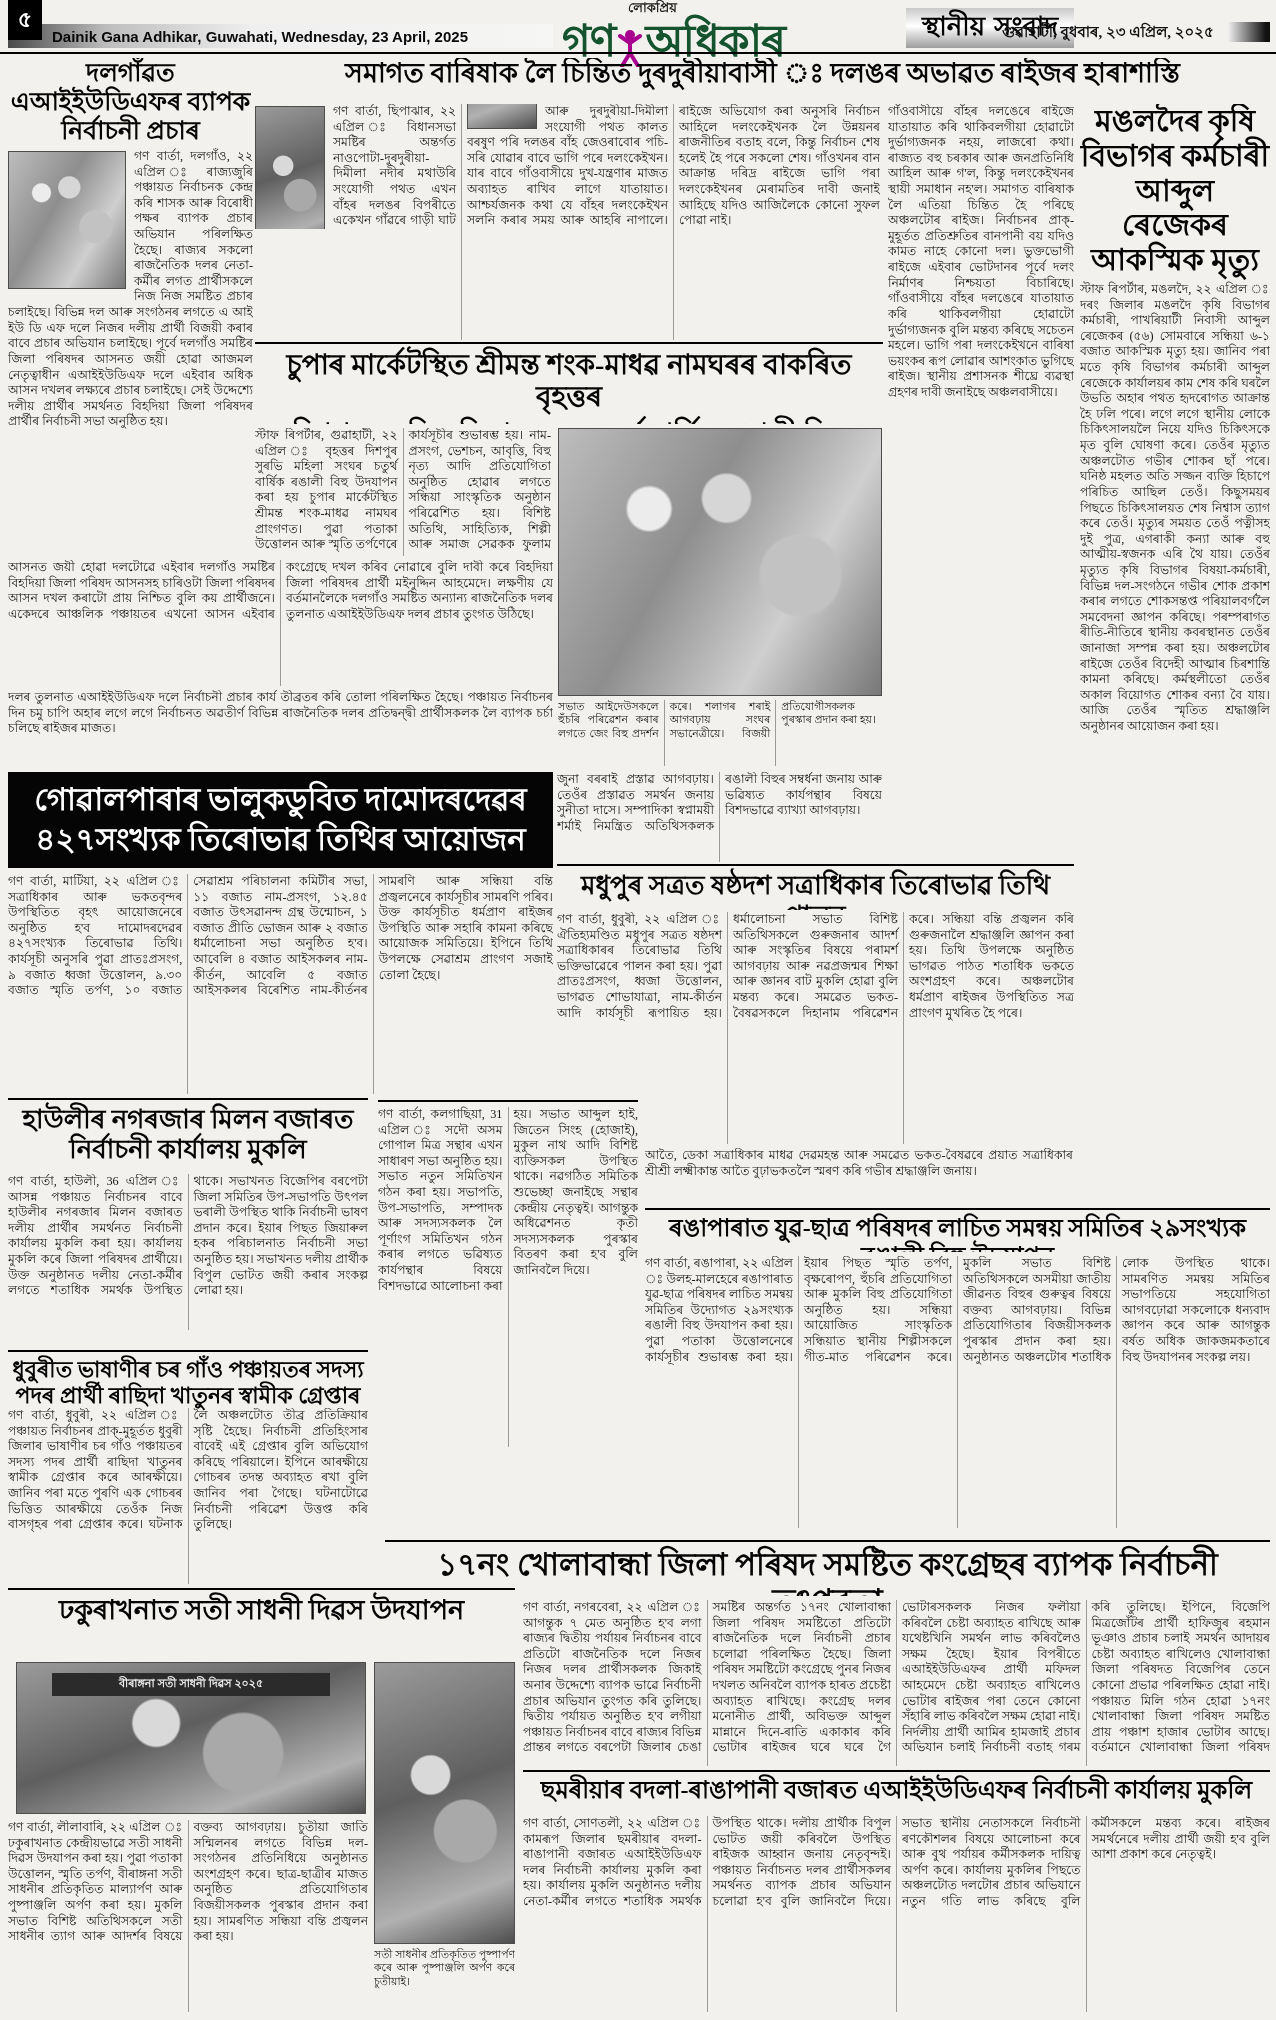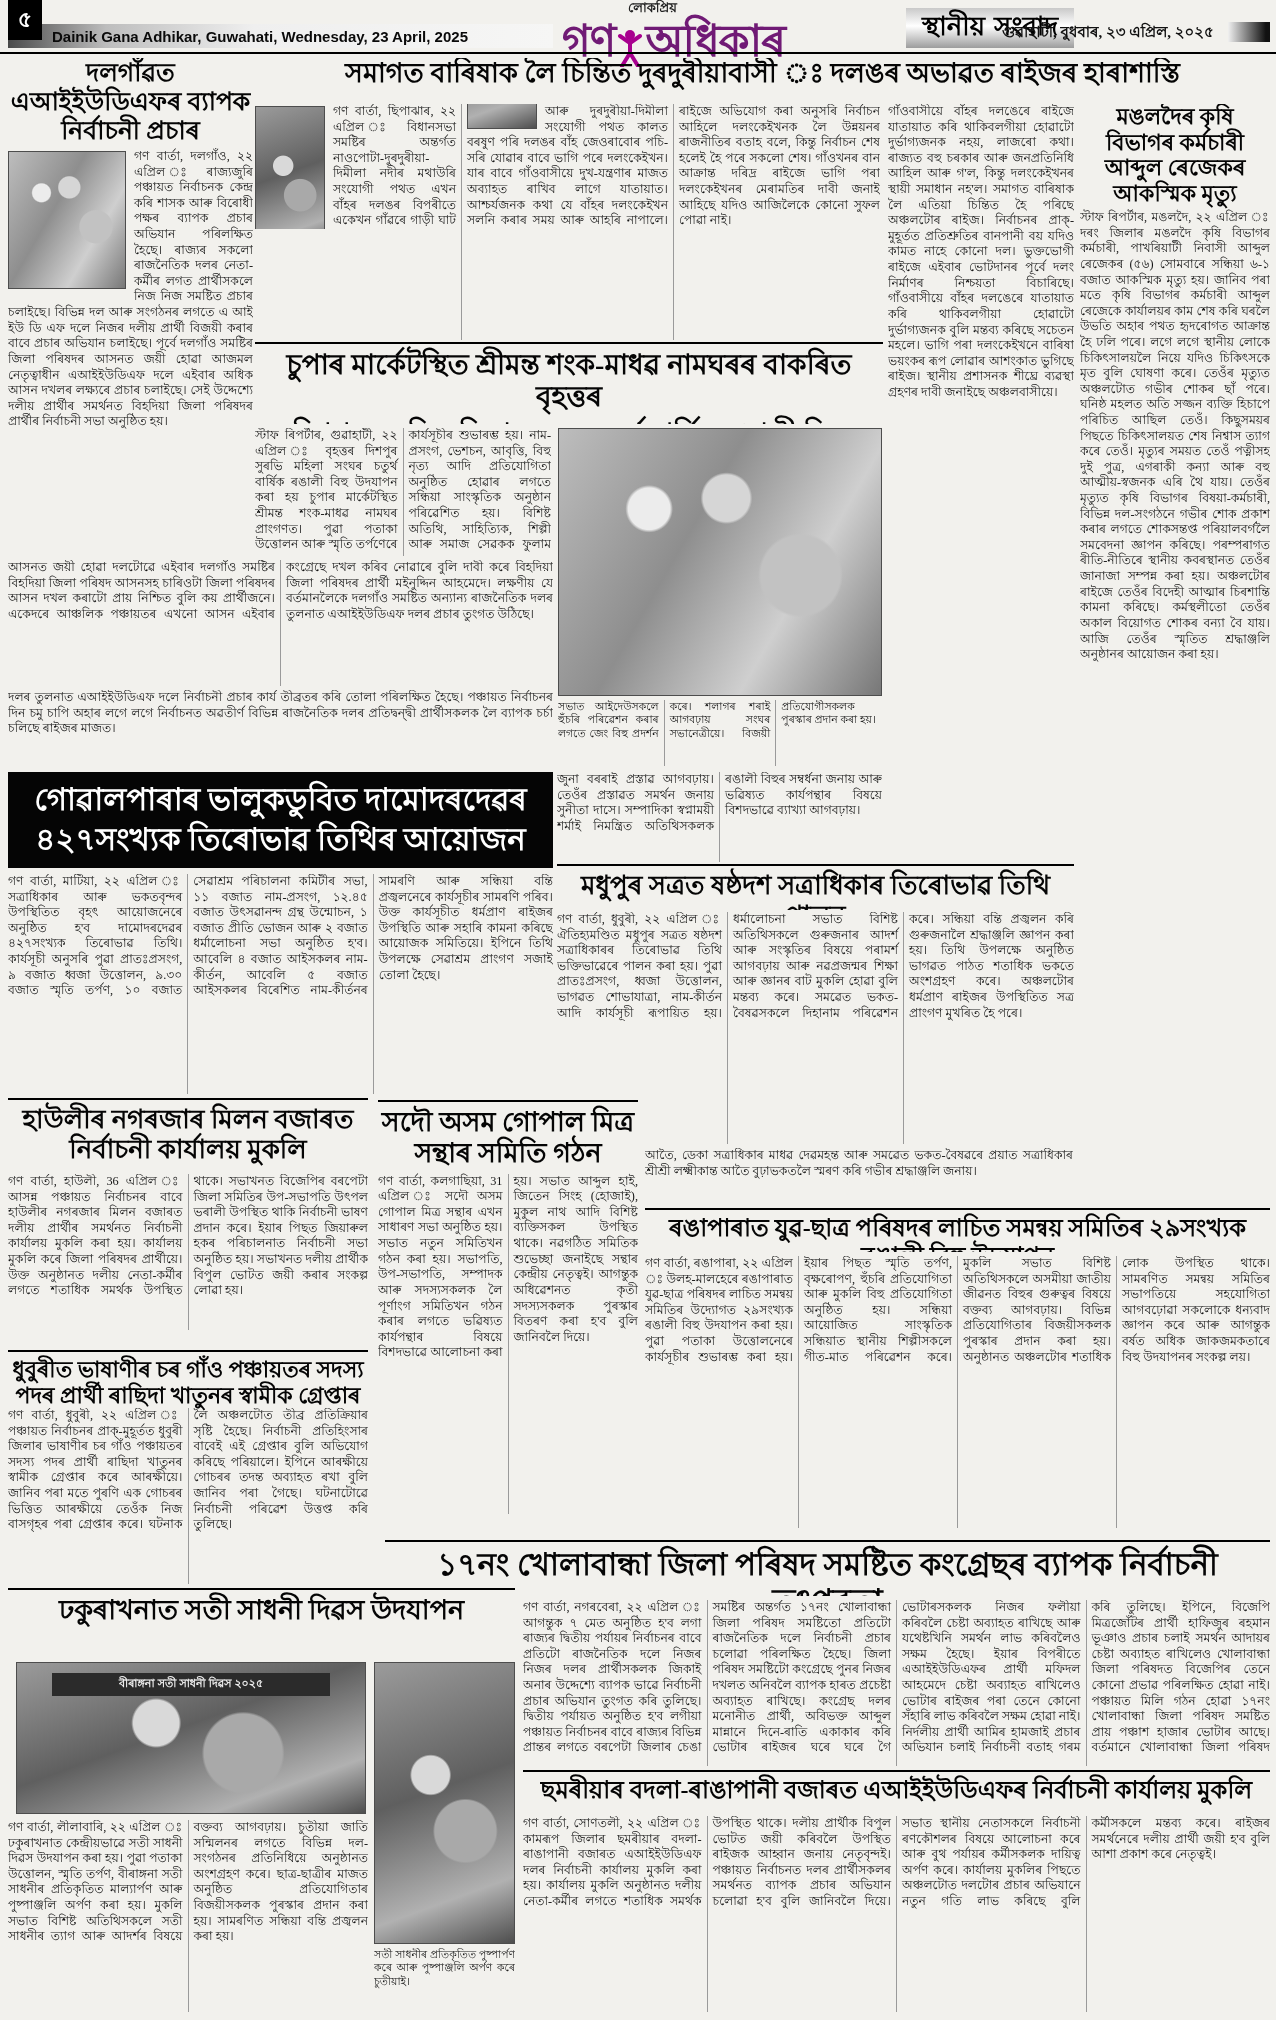--- a/index.html
+++ b/index.html
@@ -14,21 +14,21 @@
   #hdr .rule{position:absolute;left:0;top:52px;width:1276px;height:2px;background:#000;}
   .pgbox{position:absolute;left:8px;top:0;width:34px;height:40px;background:#000;color:#fff;
          font:700 22px "DejaVu Sans",sans-serif;display:flex;align-items:center;justify-content:center;}
   .edstrip{position:absolute;left:8px;top:24px;width:545px;height:24px;
            background:linear-gradient(90deg,#4a4a4a 0,#bdbdbd 18%,#efefef 45%,#f6f6f5 100%);
            font:700 15px "Liberation Sans",sans-serif;color:#0a0a0a;
            display:flex;align-items:center;padding-left:44px;box-sizing:border-box;white-space:nowrap;}
   .logo{position:absolute;left:562px;top:0;width:340px;height:54px;}
   .logo .tagline{position:absolute;left:66px;top:-2px;font:700 13px "Liberation Serif",serif;color:#222;}
   .logo .logotext{position:absolute;left:0;top:8px;font:900 44px "DejaVu Sans",sans-serif;
-                  letter-spacing:-1px;color:#701a75;white-space:nowrap;display:flex;align-items:center;gap:2px;}
+                  letter-spacing:-1px;color:#14532d;white-space:nowrap;display:flex;align-items:center;gap:2px;}
   .logo svg{display:inline-block;vertical-align:middle;}
   .secstrip{position:absolute;left:906px;top:8px;width:168px;height:40px;
             background:linear-gradient(180deg,#c9c9c9 0,#ffffff 45%,#9d9d9d 100%);
             font:900 26px "DejaVu Sans",sans-serif;color:#000;
             display:flex;align-items:center;justify-content:center;white-space:nowrap;}
   .asdate{position:absolute;left:1002px;top:20px;width:226px;height:24px;
           font:700 15px "Liberation Serif",serif;display:flex;align-items:center;white-space:nowrap;}
   .asbar{position:absolute;left:1228px;top:22px;width:42px;height:20px;
          background:linear-gradient(90deg,#f0f0f0 0,#111 90%);}
   
@@ -101,21 +101,21 @@
     <span class="photo dark ph-float-l" style="width:70px;height:148px;display:block;"></span>
     <b class="dl">গণ বাৰ্তা, ছিপাঝাৰ, ২২ এপ্ৰিল ঃ</b>
     <span>বিধানসভা সমষ্টিৰ অন্তৰ্গত নাওপোটা-দুৰদুৰীয়া-দিমীলা নদীৰ মথাউৰি সংযোগী পথত এখন বাঁহৰ দলঙৰ বিপৰীতে একেখন গাঁৱৰে গাড়ী ঘাট আৰু দুৰদুৰীয়া-দিমীলা সংযোগী পথত কালত বৰষুণ পৰি দলঙৰ বাঁহ জেওৰাবোৰ পচি-সৰি যোৱাৰ বাবে ভাগি পৰে দলংকেইখন। যাৰ বাবে গাঁওবাসীয়ে দুখ-যন্ত্ৰণাৰ মাজত অব্যাহত ৰাখিব লাগে যাতায়াত। আশ্চৰ্যজনক কথা যে বাঁহৰ দলংকেইখন সলনি কৰাৰ সময় আৰু আহৰি নাপালে। ৰাইজে অভিযোগ কৰা অনুসৰি নিৰ্বাচন আহিলে দলংকেইখনক লৈ উন্নয়নৰ ৰাজনীতিৰ বতাহ বলে, কিন্তু নিৰ্বাচন শেষ হলেই হৈ পৰে সকলো শেষ। গাঁওখনৰ বান আক্ৰান্ত দৰিদ্ৰ ৰাইজে ভাগি পৰা দলংকেইখনৰ মেৰামতিৰ দাবী জনাই আহিছে যদিও আজিলৈকে কোনো সুফল পোৱা নাই।</span>
   </div>
 </section>
 <section class="art" style="left:888px;top:104px;width:186px;height:756px;">
   <div class="bd">গাঁওবাসীয়ে বাঁহৰ দলঙেৰে ৰাইজে যাতায়াত কৰি থাকিবলগীয়া হোৱাটো দুৰ্ভাগ্যজনক নহয়, লাজৰো কথা। ৰাজ্যত বহু চৰকাৰ আৰু জনপ্ৰতিনিধি আহিল আৰু গ'ল, কিন্তু দলংকেইখনৰ স্থায়ী সমাধান নহ'ল। সমাগত বাৰিষাক লৈ এতিয়া চিন্তিত হৈ পৰিছে অঞ্চলটোৰ ৰাইজ। নিৰ্বাচনৰ প্ৰাক্-মুহূৰ্তত প্ৰতিশ্ৰুতিৰ বানপানী বয় যদিও কামত নাহে কোনো দল। ভুক্তভোগী ৰাইজে এইবাৰ ভোটদানৰ পূৰ্বে দলং নিৰ্মাণৰ নিশ্চয়তা বিচাৰিছে। গাঁওবাসীয়ে বাঁহৰ দলঙেৰে যাতায়াত কৰি থাকিবলগীয়া হোৱাটো দুৰ্ভাগ্যজনক বুলি মন্তব্য কৰিছে সচেতন মহলে। ভাগি পৰা দলংকেইখনে বাৰিষা ভয়ংকৰ ৰূপ লোৱাৰ আশংকাত ভুগিছে ৰাইজ। স্থানীয় প্ৰশাসনক শীঘ্ৰে ব্যৱস্থা গ্ৰহণৰ দাবী জনাইছে অঞ্চলবাসীয়ে।</div>
 </section>
 
 <section class="art" style="left:1080px;top:104px;width:190px;height:1100px;">
-  <h2 class="hl" style="font-size:22px;">মঙলদৈৰ কৃষি বিভাগৰ কৰ্মচাৰী আব্দুল ৰেজেকৰ আকস্মিক মৃত্যু</h2>
+  <h2 class="hl" style="font-size:30px;">মঙলদৈৰ কৃষি বিভাগৰ কৰ্মচাৰী আব্দুল ৰেজেকৰ আকস্মিক মৃত্যু</h2>
   <div class="bd" style="height:auto;">
     <b class="dl">স্টাফ ৰিপৰ্টাৰ, মঙলদৈ, ২২ এপ্ৰিল ঃ</b>
     <span>দৰং জিলাৰ মঙলদৈ কৃষি বিভাগৰ কৰ্মচাৰী, পাখৰিয়াটী নিবাসী আব্দুল ৰেজেকৰ (৫৬) সোমবাৰে সন্ধিয়া ৬-১ বজাত আকস্মিক মৃত্যু হয়। জানিব পৰা মতে কৃষি বিভাগৰ কৰ্মচাৰী আব্দুল ৰেজেকে কাৰ্যালয়ৰ কাম শেষ কৰি ঘৰলৈ উভতি অহাৰ পথত হৃদৰোগত আক্ৰান্ত হৈ ঢলি পৰে। লগে লগে স্থানীয় লোকে চিকিৎসালয়লৈ নিয়ে যদিও চিকিৎসকে মৃত বুলি ঘোষণা কৰে। তেওঁৰ মৃত্যুত অঞ্চলটোত গভীৰ শোকৰ ছাঁ পৰে। ঘনিষ্ঠ মহলত অতি সজ্জন ব্যক্তি হিচাপে পৰিচিত আছিল তেওঁ। কিছুসময়ৰ পিছতে চিকিৎসালয়ত শেষ নিশ্বাস ত্যাগ কৰে তেওঁ। মৃত্যুৰ সময়ত তেওঁ পত্নীসহ দুই পুত্ৰ, এগৰাকী কন্যা আৰু বহু আত্মীয়-স্বজনক এৰি থৈ যায়। তেওঁৰ মৃত্যুত কৃষি বিভাগৰ বিষয়া-কৰ্মচাৰী, বিভিন্ন দল-সংগঠনে গভীৰ শোক প্ৰকাশ কৰাৰ লগতে শোকসন্তপ্ত পৰিয়ালবৰ্গলৈ সমবেদনা জ্ঞাপন কৰিছে। পৰম্পৰাগত ৰীতি-নীতিৰে স্থানীয় কবৰস্থানত তেওঁৰ জানাজা সম্পন্ন কৰা হয়। অঞ্চলটোৰ ৰাইজে তেওঁৰ বিদেহী আত্মাৰ চিৰশান্তি কামনা কৰিছে। কৰ্মস্থলীতো তেওঁৰ অকাল বিয়োগত শোকৰ বন্যা বৈ যায়। আজি তেওঁৰ স্মৃতিত শ্ৰদ্ধাঞ্জলি অনুষ্ঠানৰ আয়োজন কৰা হয়।</span>
   </div>
 </section>
 
 <section class="art ruled" style="left:255px;top:342px;width:628px;height:82px;">
   <h2 class="hl" style="font-size:28px;">চুপাৰ মাৰ্কেটস্থিত শ্ৰীমন্ত শংক-মাধৱ নামঘৰৰ বাকৰিত বৃহত্তৰ</h2>
   <h2 class="hl" style="font-size:28px;">দিশপুৰ সুৰভি মহিলা সংঘৰ চতুৰ্থ বাৰ্ষিক ৰঙালী বিহু উদযাপন</h2>
 </section>
@@ -161,21 +161,20 @@
   <h2 class="hl" style="font-size:26px;">হাউলীৰ নগৰজাৰ মিলন বজাৰত নিৰ্বাচনী কাৰ্যালয় মুকলি</h2>
 </section>
 <section class="art" style="left:8px;top:1174px;width:360px;height:156px;">
   <div class="bd cols2">
     <b class="dl">গণ বাৰ্তা, হাউলী, 36 এপ্ৰিল ঃ</b>
     <span>আসন্ন পঞ্চায়ত নিৰ্বাচনৰ বাবে হাউলীৰ নগৰজাৰ মিলন বজাৰত দলীয় প্ৰাৰ্থীৰ সমৰ্থনত নিৰ্বাচনী কাৰ্যালয় মুকলি কৰা হয়। কাৰ্যালয় মুকলি কৰে জিলা পৰিষদৰ প্ৰাৰ্থীয়ে। উক্ত অনুষ্ঠানত দলীয় নেতা-কৰ্মীৰ লগতে শতাধিক সমৰ্থক উপস্থিত থাকে। সভাখনত বিজেপিৰ বৰপেটা জিলা সমিতিৰ উপ-সভাপতি উৎপল ভৰালী উপস্থিত থাকি নিৰ্বাচনী ভাষণ প্ৰদান কৰে। ইয়াৰ পিছত জিয়াৰুল হকৰ পৰিচালনাত নিৰ্বাচনী সভা অনুষ্ঠিত হয়। সভাখনত দলীয় প্ৰাৰ্থীক বিপুল ভোটত জয়ী কৰাৰ সংকল্প লোৱা হয়।</span>
   </div>
 </section>
 
 <section class="art ruled" style="left:378px;top:1100px;width:260px;height:430px;">
-  <h2 class="hl" style="font-size:27px;">সদৌ অসম গোপাল মিত্ৰ সন্থাৰ সমিতি গঠন</h2>
   <div class="bd cols2" style="height:340px;">
     <b class="dl">গণ বাৰ্তা, কলগাছিয়া, 31 এপ্ৰিল ঃ</b>
     <span>সদৌ অসম গোপাল মিত্ৰ সন্থাৰ এখন সাধাৰণ সভা অনুষ্ঠিত হয়। সভাত নতুন সমিতিখন গঠন কৰা হয়। সভাপতি, উপ-সভাপতি, সম্পাদক আৰু সদস্যসকলক লৈ পূৰ্ণাংগ সমিতিখন গঠন কৰাৰ লগতে ভৱিষ্যত কাৰ্যপন্থাৰ বিষয়ে বিশদভাৱে আলোচনা কৰা হয়। সভাত আব্দুল হাই, জিতেন সিংহ (হোজাই), মুকুল নাথ আদি বিশিষ্ট ব্যক্তিসকল উপস্থিত থাকে। নৱগঠিত সমিতিক শুভেচ্ছা জনাইছে সন্থাৰ কেন্দ্ৰীয় নেতৃত্বই। আগন্তুক অধিৱেশনত কৃতী সদস্যসকলক পুৰস্কাৰ বিতৰণ কৰা হ'ব বুলি জানিবলৈ দিয়ে।</span>
   </div>
 </section>
 
 <section class="art ruled" style="left:645px;top:1208px;width:625px;height:44px;">
   <h2 class="hl" style="font-size:24px;">ৰঙাপাৰাত যুৱ-ছাত্ৰ পৰিষদৰ লাচিত সমন্বয় সমিতিৰ ২৯সংখ্যক ৰঙালী বিহু উদযাপন</h2>
 </section>
 <section class="art" style="left:645px;top:1256px;width:625px;height:272px;">

